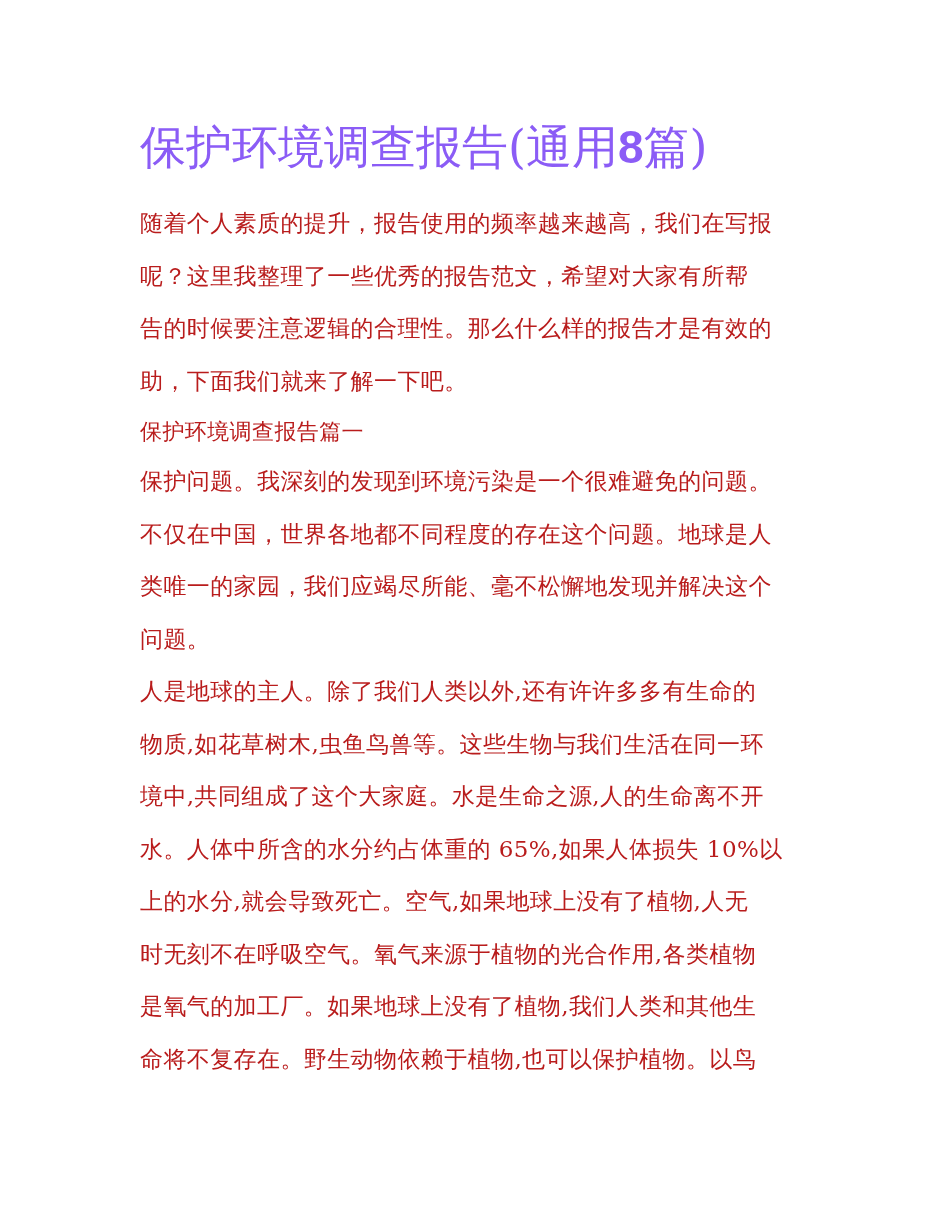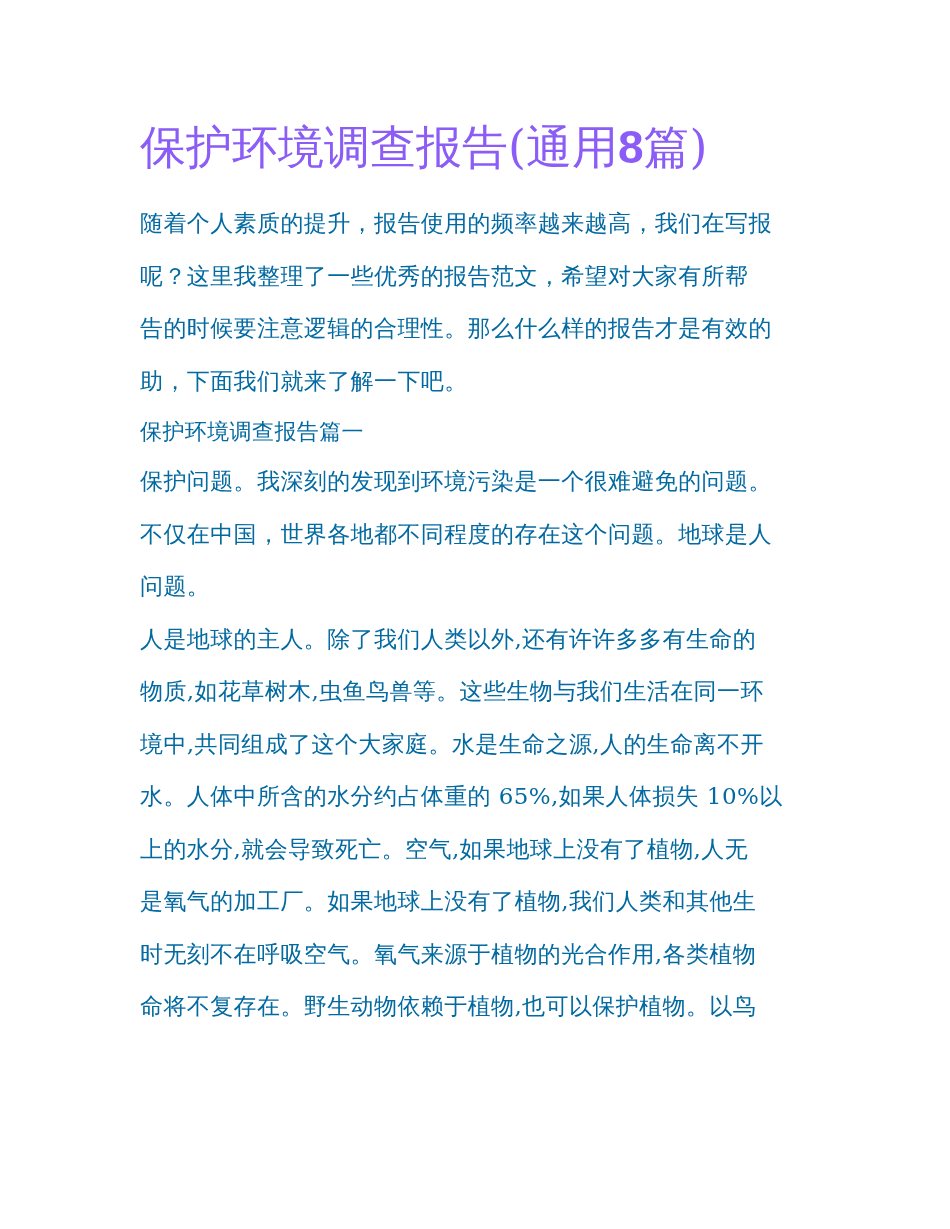--- a/index.html
+++ b/index.html
@@ -45,21 +45,21 @@
       top: 197px;
       width: 690px;
     }
     .line {
       display: block;
       height: 52.5px;
       line-height: 52.5px;
       font-size: 23px;
       white-space: nowrap;
       letter-spacing: 0.4px;
-      color: #0369a1;
+      color: #b91c1c;
     }
     .line.heading {
       height: 46px;
       line-height: 46px;
       margin-top: 2px;
       font-size: 22px;
     }
     .line.after-heading {
       height: 56px;
       line-height: 56px;
@@ -78,28 +78,29 @@
       <span class="line">呢？这里我整理了一些优秀的报告范文，希望对大家有所帮</span>
       <span class="line">告的时候要注意逻辑的合理性。那么什么样的报告才是有效的</span>
       <span class="line">助，下面我们就来了解一下吧。</span>
     </div>
 
     <span class="line heading">保护环境调查报告篇一</span>
 
     <div>
       <span class="line">保护问题。我深刻的发现到环境污染是一个很难避免的问题。</span>
       <span class="line">不仅在中国，世界各地都不同程度的存在这个问题。地球是人</span>
+      <span class="line">类唯一的家园，我们应竭尽所能、毫不松懈地发现并解决这个</span>
       <span class="line">问题。</span>
     </div>
 
     <div>
       <span class="line">人是地球的主人。除了我们人类以外,还有许许多多有生命的</span>
       <span class="line">物质,如花草树木,虫鱼鸟兽等。这些生物与我们生活在同一环</span>
       <span class="line">境中,共同组成了这个大家庭。水是生命之源,人的生命离不开</span>
       <span class="line">水。人体中所含的水分约占体重的 65%,如果人体损失 10%以</span>
       <span class="line">上的水分,就会导致死亡。空气,如果地球上没有了植物,人无</span>
+      <span class="line">时无刻不在呼吸空气。氧气来源于植物的光合作用,各类植物</span>
       <span class="line">是氧气的加工厂。如果地球上没有了植物,我们人类和其他生</span>
-      <span class="line">时无刻不在呼吸空气。氧气来源于植物的光合作用,各类植物</span>
       <span class="line">命将不复存在。野生动物依赖于植物,也可以保护植物。以鸟</span>
     </div>
   </div>
 
 </div>
 
 </body></html>

